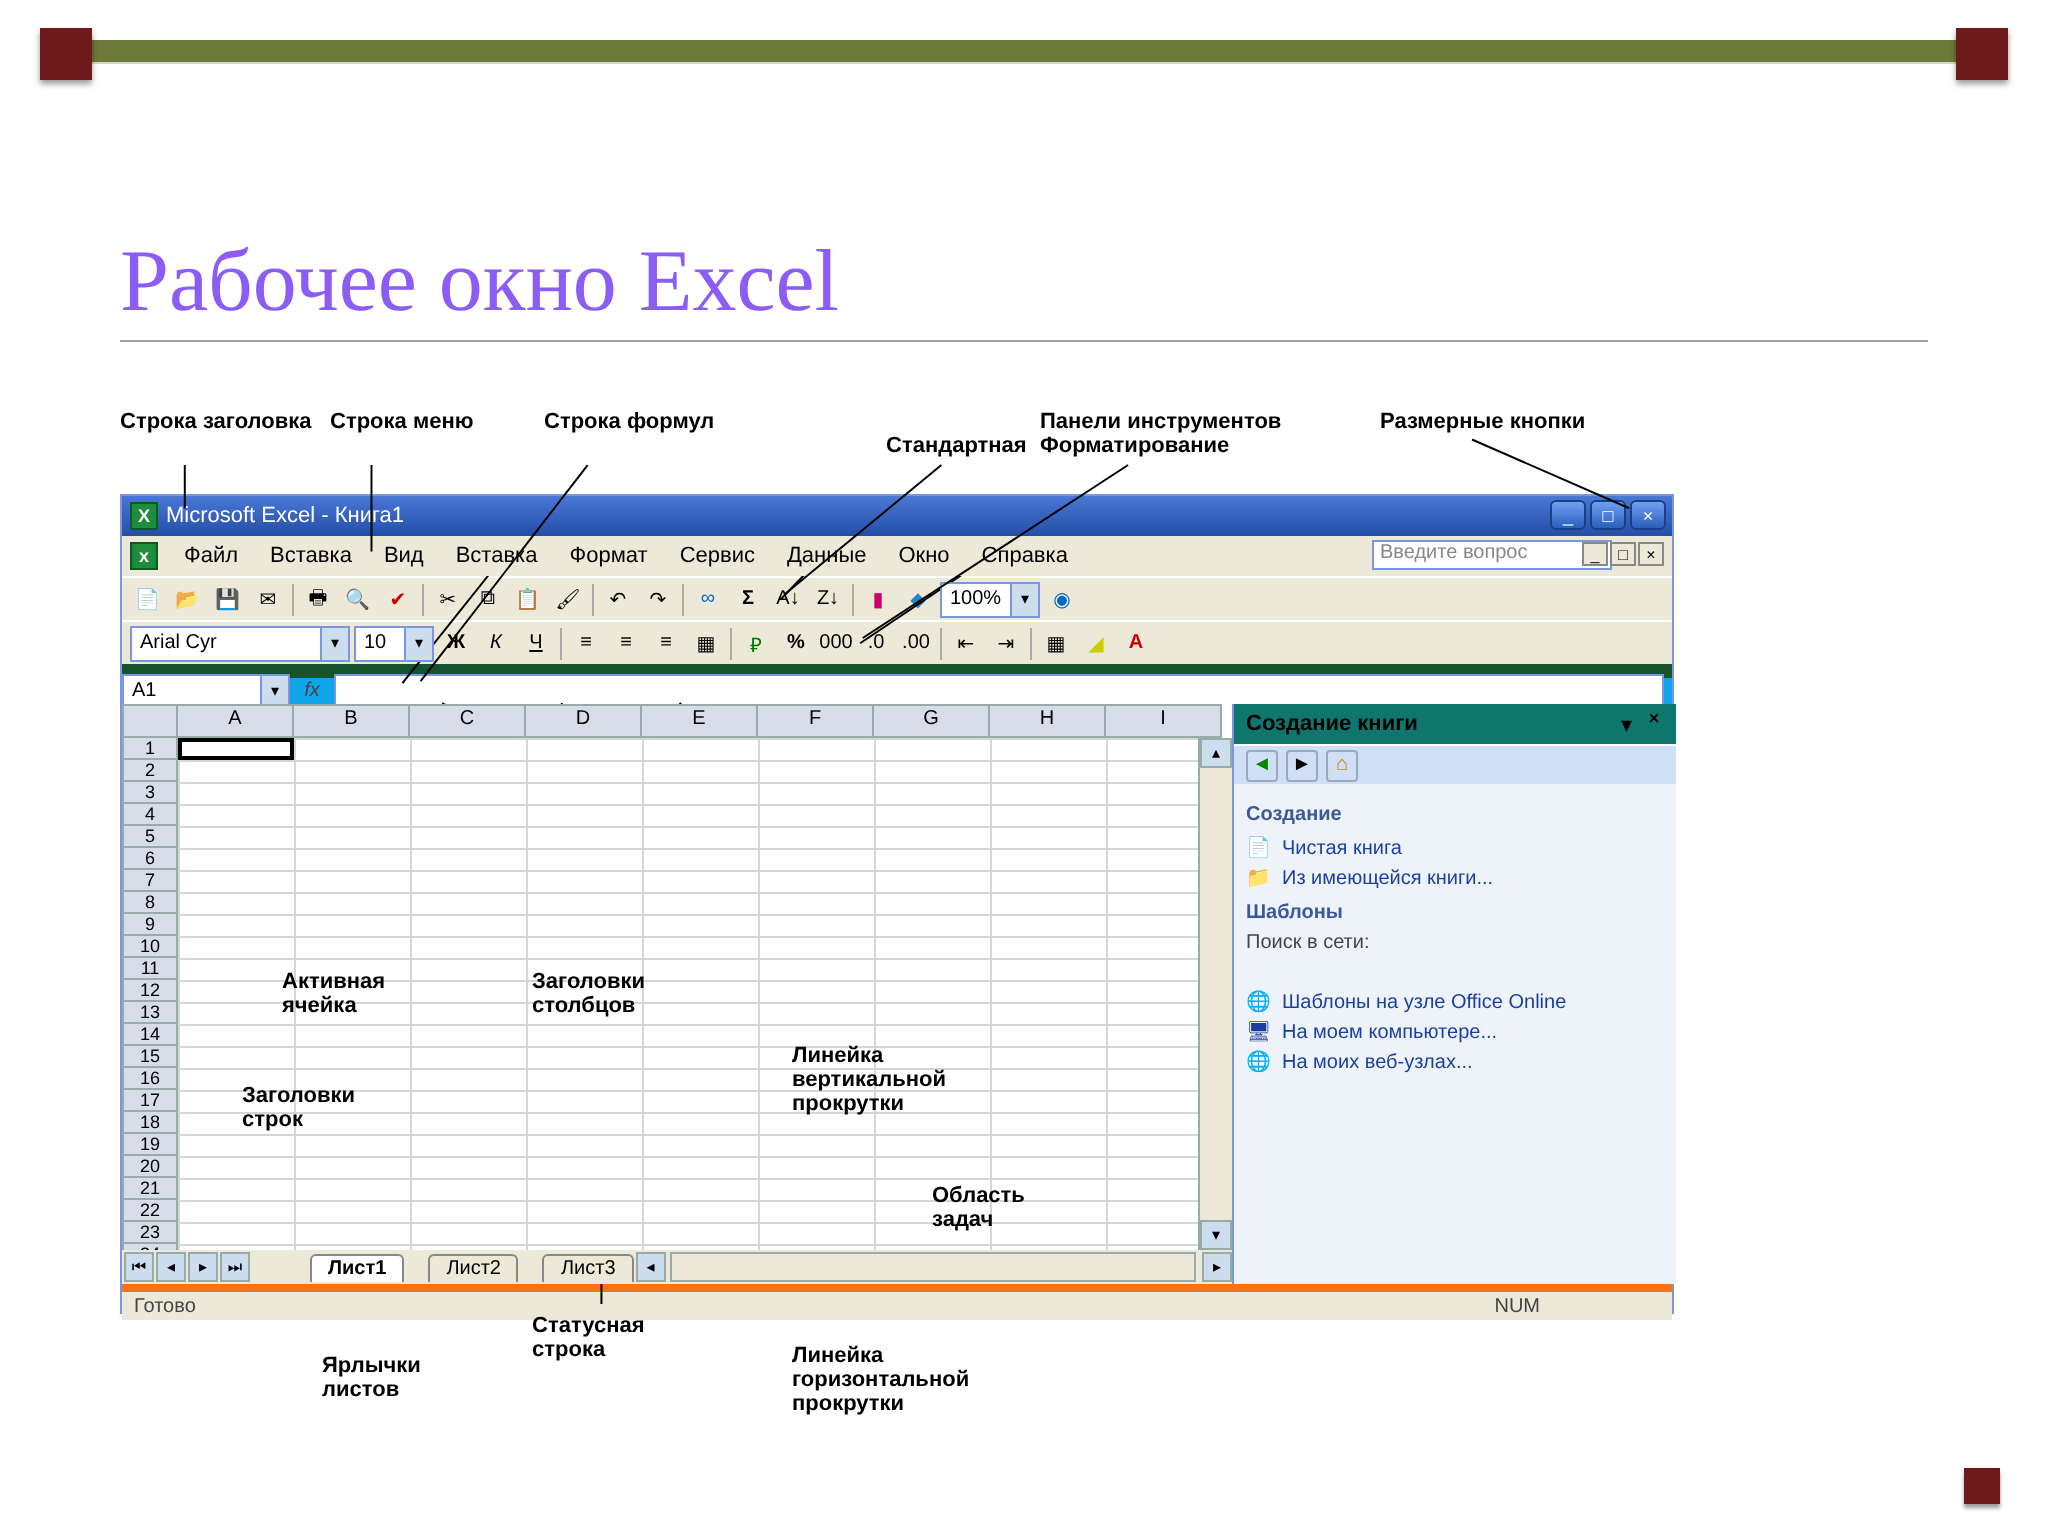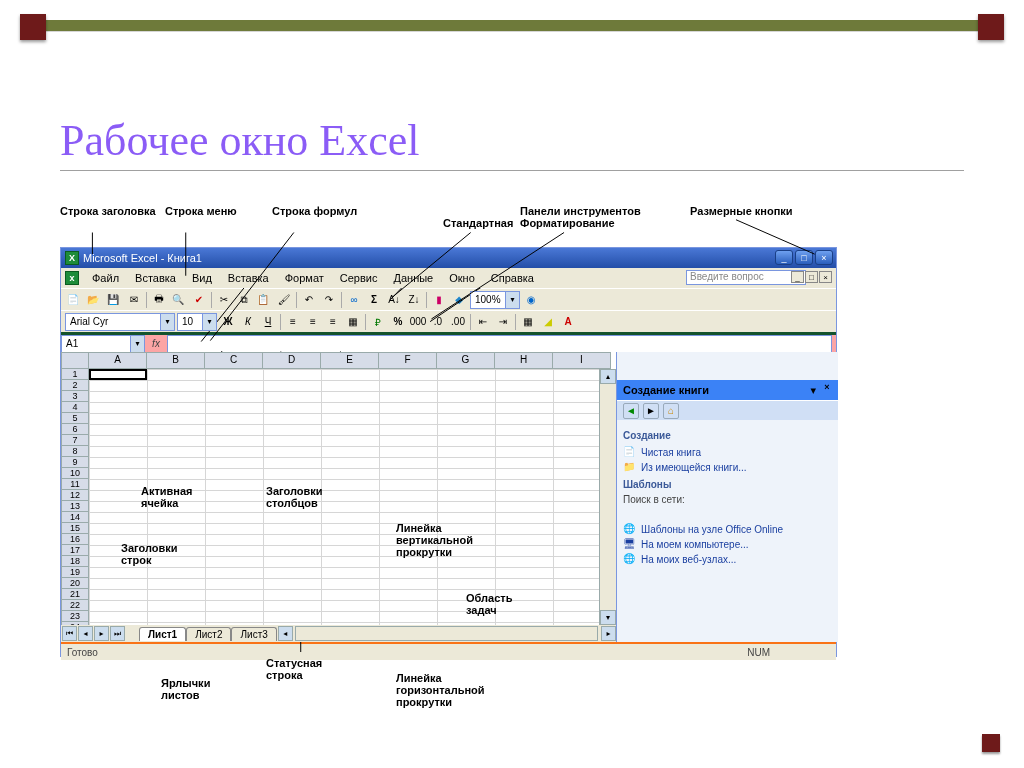--- a/index.html
+++ b/index.html
@@ -73,21 +73,21 @@
   .tbtn { width:18px;height:18px;display:flex;align-items:center;justify-content:center;border:1px solid transparent;border-radius:2px;}
   .tsep{width:1px;height:16px;background:#aaa;margin:0 1px;}
 
   .fmtrow {
     height:22px; background:#ece9d8; display:flex;align-items:center;gap:2px;padding:0 4px;border-top:1px solid #fff;font-size:10px;
   }
   .combo { height:18px;background:#fff;border:1px solid #7a96df;display:flex;align-items:center;padding:0 4px;font-size:10px;position:relative;}
   .combo .dd{position:absolute;right:0;top:0;width:14px;height:100%;background:#cde;border-left:1px solid #7a96df;display:flex;align-items:center;justify-content:center;font-size:8px;}
 
   .namebox-row {
-    height:20px;background:#fca5a5;display:flex;align-items:center;border-top:3px solid #14532d;font-size:10px;justify-content:space-between;
+    height:20px;background:#0ea5e9;display:flex;align-items:center;border-top:7px solid #14532d;font-size:10px;justify-content:space-between;
   }
   .namebox { width:84px;height:18px;border:1px solid #7a96df;background:#fff;padding:0 4px;display:flex;align-items:center;position:relative;}
   .namebox .dd{position:absolute;right:0;top:0;width:14px;height:100%;background:#cde;border-left:1px solid #7a96df;display:flex;align-items:center;justify-content:center;font-size:8px;}
   .fxlab { width:22px;text-align:center;font-style:italic;color:#444;}
   .fxbar { flex:1;height:18px;border:1px solid #7a96df;background:#fff;margin-right:4px;}
 
   .workarea {
     position:relative; height:290px; display:flex; background:#fff;
   }
   .grid-zone { position:relative; flex:0 0 555px; background:#fff; }
@@ -102,31 +102,31 @@
   .cells { position:absolute;left:28px;top:17px;right:17px;bottom:17px;background:#fff;
     background-image:
       linear-gradient(to right,#d6d6d6 1px,transparent 1px),
       linear-gradient(to bottom,#d6d6d6 1px,transparent 1px);
     background-size:58px 11px;
   }
   .active-cell{position:absolute;left:0;top:0;width:58px;height:11px;border:2px solid #000;box-sizing:border-box;}
   .vscroll{position:absolute;right:0;top:17px;width:17px;bottom:17px;background:#ece9d8;border-left:1px solid #9aa;}
   .vscroll .btn{height:15px;background:#cde;border:1px solid #9aa;display:flex;align-items:center;justify-content:center;font-size:8px;}
   .hscroll{position:absolute;left:0;right:0;bottom:0;height:17px;background:#ece9d8;display:flex;align-items:center;font-size:10px;}
-  .tabs{display:flex;align-items:flex-start;padding-left:14px;gap:0;}
+  .tabs{display:flex;align-items:flex-start;padding-left:30px;gap:12px;}
   .tab{padding:1px 8px;border:1px solid #888;border-bottom:none;background:#ece9d8;font-size:10px;border-radius:3px 3px 0 0;}
   .tab.active{background:#fff;font-weight:bold;}
   .hscroll .nav{width:15px;height:15px;background:#cde;border:1px solid #9aa;display:flex;align-items:center;justify-content:center;font-size:8px;margin-left:1px;}
   .hscroll .track{flex:1;height:15px;background:#ece9d8;border:1px solid #9aa;margin:0 2px;}
 
-  .statusbar{height:18px;background:#ece9d8;display:flex;align-items:center;padding:0 6px;font-size:10px;color:#444;border-top:2px solid #f97316;}
+  .statusbar{height:18px;background:#ece9d8;display:flex;align-items:center;padding:0 6px;font-size:10px;color:#444;border-top:4px solid #f97316;}
   .statusbar .num{margin-left:auto;margin-right:60px;}
 
   
-  .tp-head{height:20px;background:#3b82f6;display:flex;align-items:center;padding:0 6px;font-size:11px;font-weight:bold;position:relative;margin-top:28px;}
+  .tp-head{height:20px;background:#0f766e;display:flex;align-items:center;padding:0 6px;font-size:11px;font-weight:bold;position:relative;}
   .tp-head .x{position:absolute;right:4px;top:2px;width:14px;height:14px;font-size:9px;text-align:center;}
   .tp-nav{height:20px;background:#d0dff5;display:flex;align-items:center;gap:4px;padding:0 6px;border-top:1px solid #fff;}
   .tp-nav span{width:16px;height:16px;display:flex;align-items:center;justify-content:center;border:1px solid #9ab;border-radius:2px;font-size:10px;}
   .tp-body{padding:6px;font-size:10px;}
   .tp-body .sect{font-weight:bold;margin:4px 0;color:#3b5998;}
   .tp-body .lnk{color:#1a3fa0;padding:2px 0 2px 18px;position:relative;cursor:pointer;}
   .tp-body .lnk .ic{position:absolute;left:0;top:1px;width:14px;height:12px;}
   .tp-body .srch{display:flex;gap:4px;margin:3px 0 6px 0;}
   .tp-body .srch input{flex:1;height:17px;border:1px solid #7a96df;font-size:10px;padding:0 3px;}
   .tp-body .srch button{height:17px;padding:0 6px;font-size:10px;border:1px solid #888;background:#ece9d8;}

